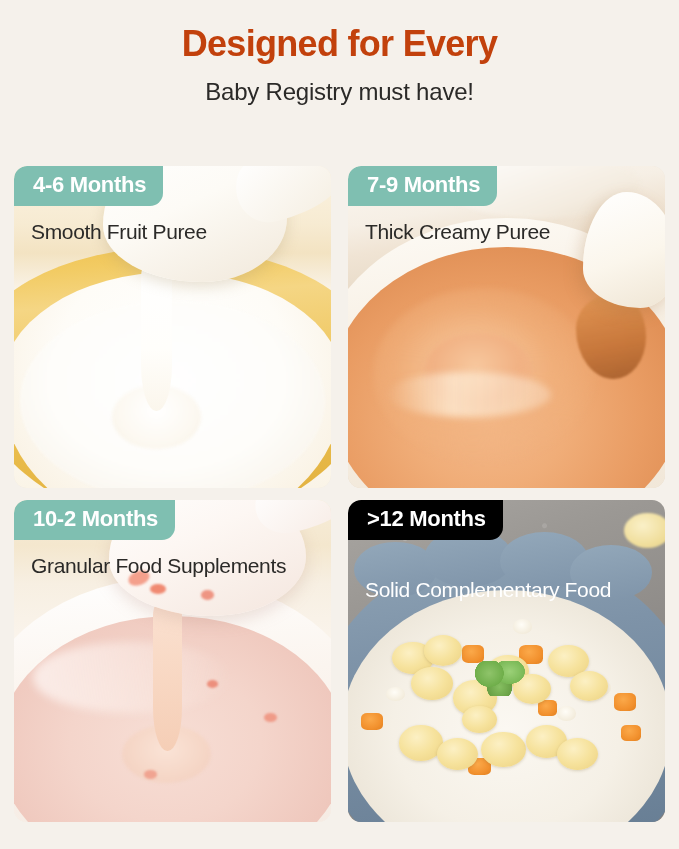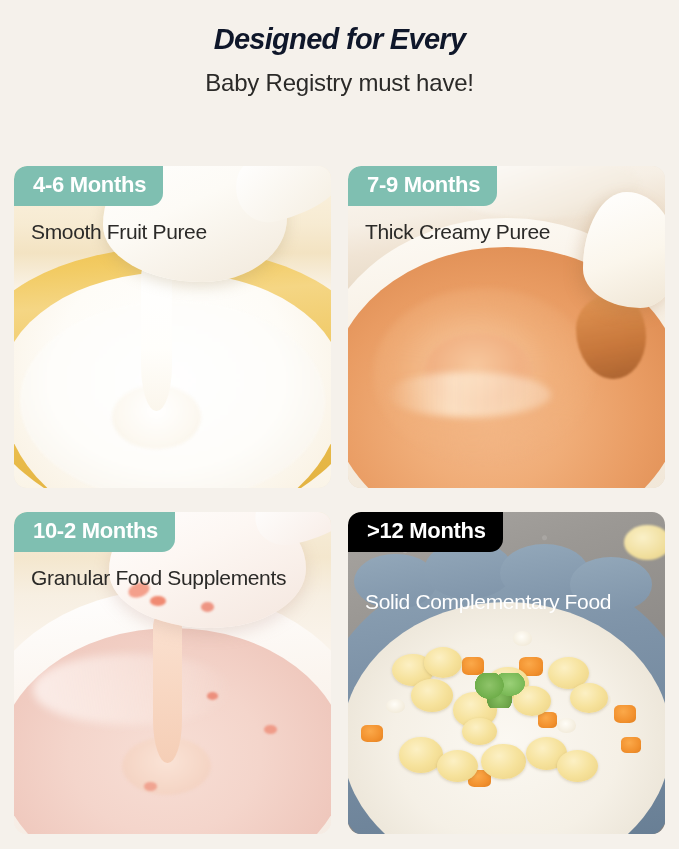--- a/index.html
+++ b/index.html
@@ -10,46 +10,45 @@
     font-family:"Liberation Sans", sans-serif;
     overflow:hidden;
   }
 
   .page { position:relative; width:679px; height:849px; background:#F5F1EB; }
 
   
   .header { padding-top:22px; text-align:center; }
 
   .headline {
-    font-size:29px;
+    font-size:36px;
     font-weight:bold;
-    color:#0f172a;
+    color:#c2410c;
     line-height:1.22;
     letter-spacing:-0.7px;
-    font-style:italic;
   }
   .headline .line { display:block; white-space:nowrap; }
 
   .subtitle {
     margin-top:12px;
     font-size:24px;
     font-weight:normal;
     color:#2B2A28;
     letter-spacing:-0.2px;
   }
 
   
   .grid {
     position:absolute;
     left:14px; top:166px;
     width:651px;
     display:grid;
     grid-template-columns:317px 317px;
     grid-template-rows:322px 322px;
-    gap:24px 17px;
+    gap:12px 17px;
   }
 
   .card {
     position:relative;
     border-radius:13px;
     overflow:hidden;
     background:#EDE6DC;
   }
 
   .photo { position:absolute; inset:0; }

